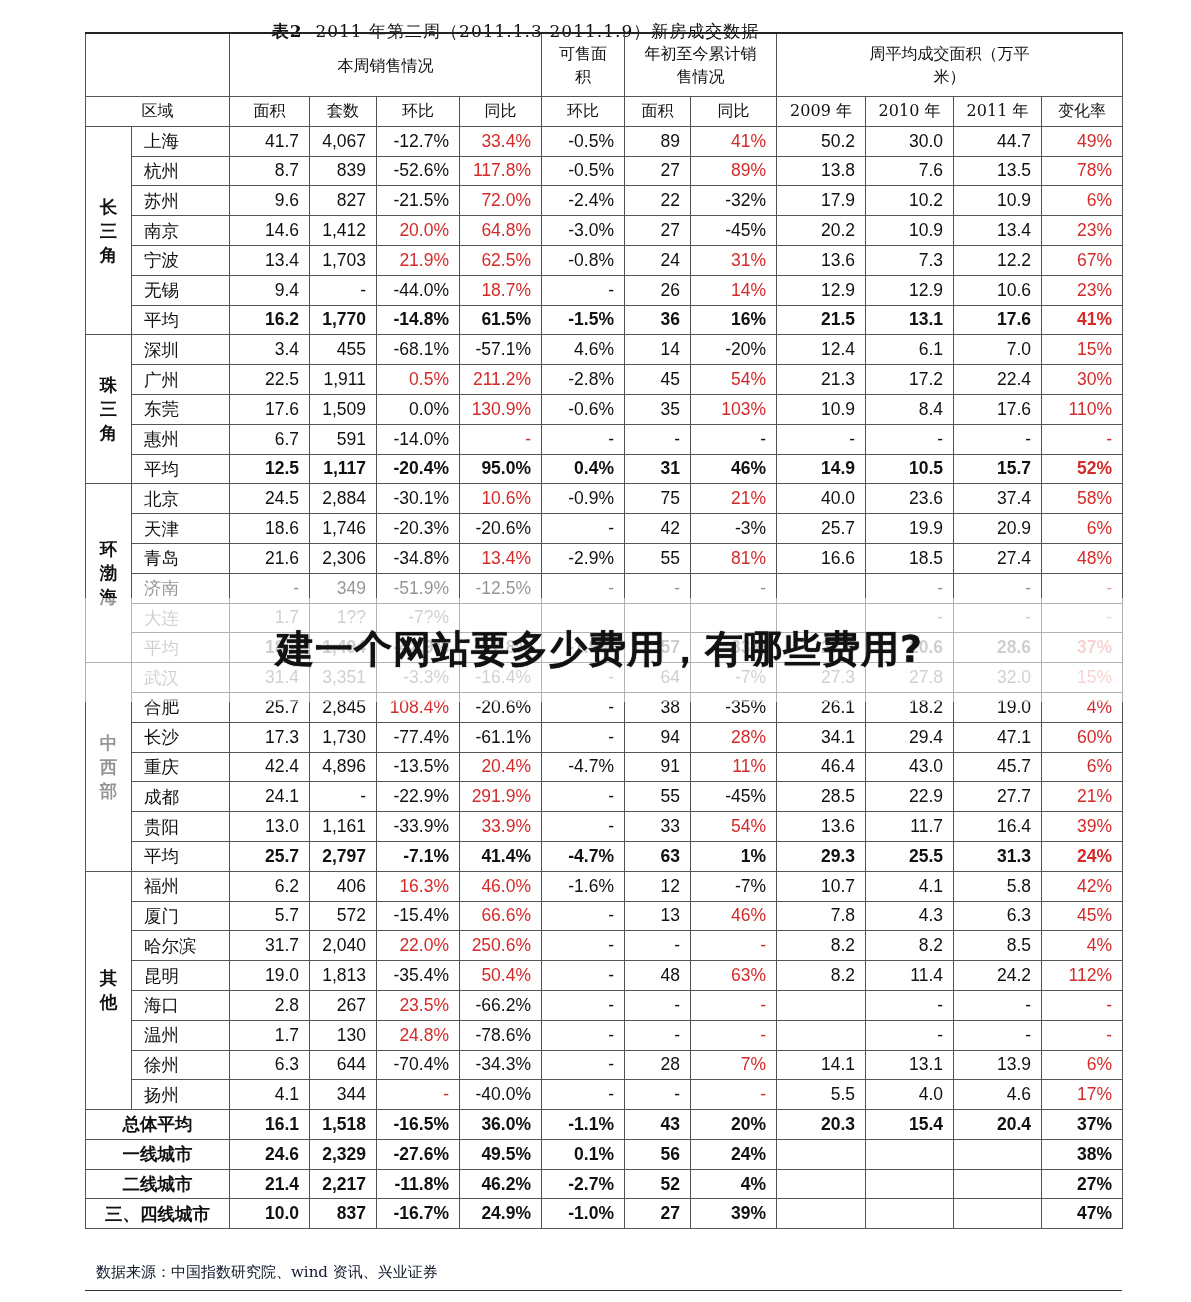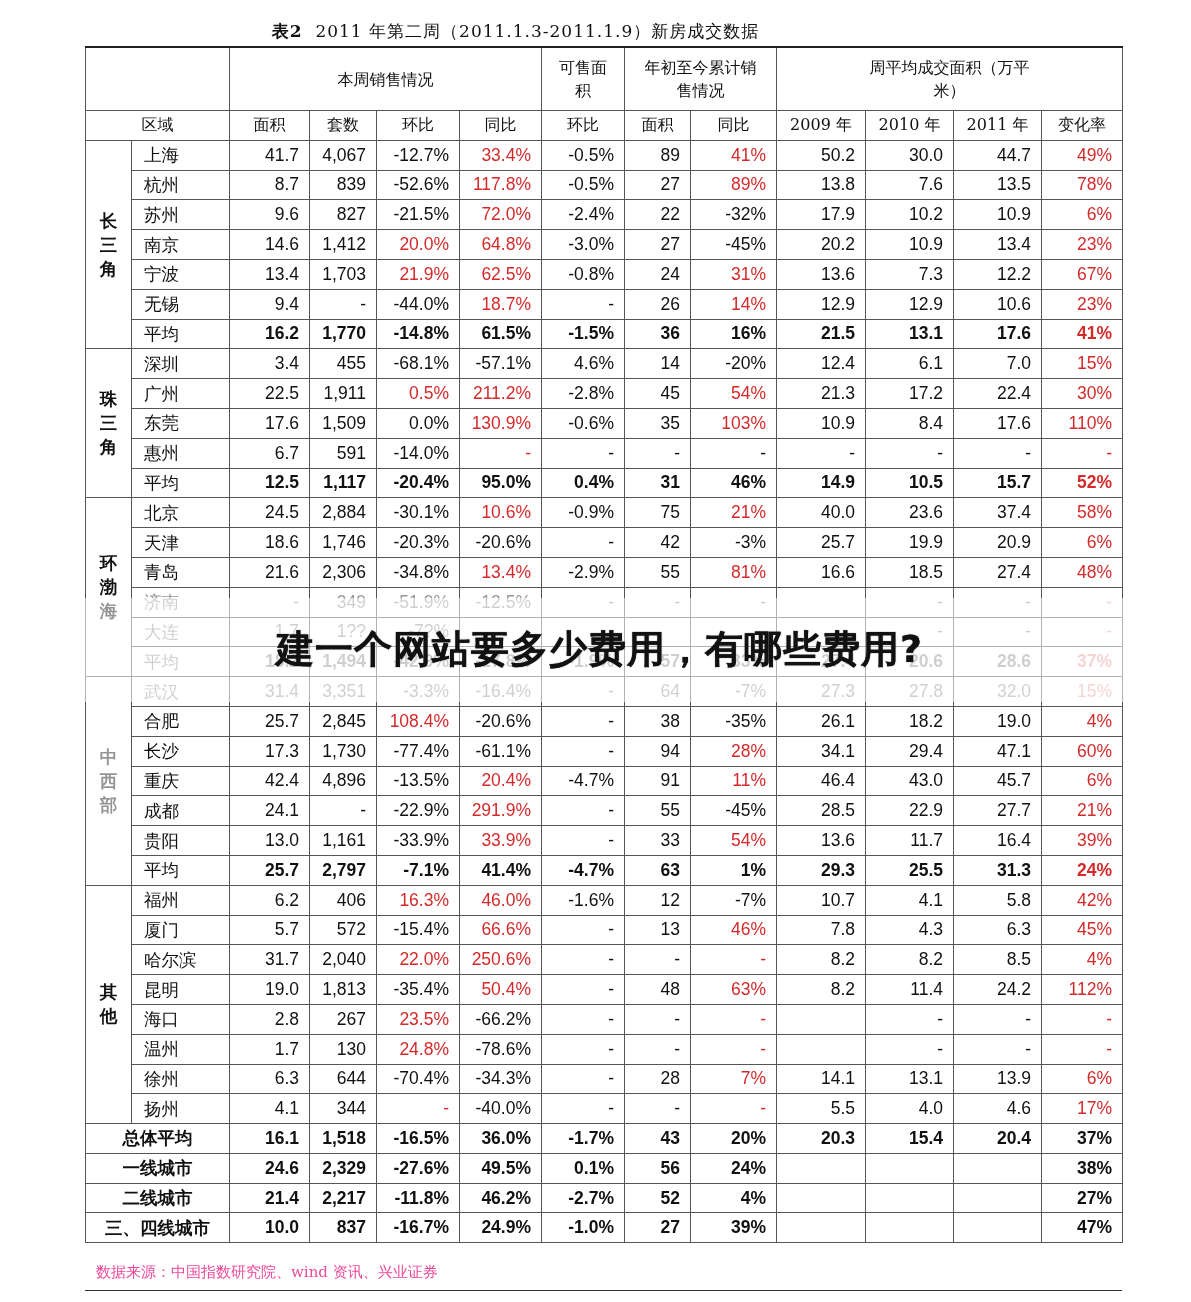--- a/index.html
+++ b/index.html
@@ -1,33 +1,33 @@
 <!DOCTYPE html>
 <html><head>
 <meta charset="utf-8">
 <style>
   html, body { margin:0; padding:0; background:#ffffff; }
   body { width:1191px; height:1302px; position:relative; overflow:hidden; font-family:"Liberation Sans", sans-serif; color:#111; }
   .caption { position:absolute; left:0; top:20px; width:1031px; text-align:center; font-family:"DejaVu Serif", serif; font-size:17px; letter-spacing:1px; color:#111; }
   .caption b { font-weight:bold; }
-  table.data { position:absolute; left:85px; top:46px; border-collapse:collapse; table-layout:fixed; width:1037px; }
+  table.data { position:absolute; left:85px; top:32px; border-collapse:collapse; table-layout:fixed; width:1037px; }
   table.data td, table.data th { border:1px solid #555; padding:0 10px 0 4px; height:28.8px; font-size:17.5px; white-space:nowrap; overflow:hidden; }
   table.data { border-top:2px solid #222; }
   table.data th { font-family:"DejaVu Serif", serif; font-weight:normal; font-size:16px; text-align:center; padding:0 2px; }
   .hdr1 th { height:54px; line-height:23px; }
   .hdr2 th { height:52px; }
   .num { text-align:right; }
   .red { color:#d42a2a; }
   .bold { font-weight:bold; }
   .city { font-family:"DejaVu Serif", serif; font-size:16px; text-align:left; padding-left:12px !important; }
   .region { font-family:"DejaVu Serif", serif; font-size:17px; text-align:center; padding:0 !important; line-height:24px; white-space:normal !important; font-weight:bold; }
   .region span { display:block; }
   .summary-label { font-family:"DejaVu Serif", serif; font-size:16.5px; text-align:center; padding:0 !important; font-weight:bold;margin-top:28px; }
   .footrule { position:absolute; left:85px; top:1290px; width:1037px; border-top:1px solid #333; }
-  .source { position:absolute; left:96px; top:1263px; font-family:"DejaVu Serif", serif; font-size:15px; color:#ec4899; }
+  .source { position:absolute; left:96px; top:1263px; font-family:"DejaVu Serif", serif; font-size:15px; color:#0f172a; }
   .faded { opacity:0.45; }
   .watermark-band { position:absolute; left:0; top:598px; width:1191px; height:104px; background:rgba(255,255,255,0.55); pointer-events:none; }
   .watermark { position:absolute; left:4px; top:624px; width:1191px; text-align:center; font-family:"DejaVu Sans", sans-serif; font-weight:bold; font-size:38px; color:#111; letter-spacing:1px; pointer-events:none; text-shadow:0 0 1px #000; }
 </style>
 </head>
 <body>
 
 <div class="caption">
   <b>表2</b>&nbsp;&nbsp;<span>2011 年第二周（2011.1.3-2011.1.9）新房成交数据</span>
 </div>
@@ -557,21 +557,21 @@
         <td class="num">4.0</td>
         <td class="num">4.6</td>
         <td class="num red">17%</td>
       </tr>
       <tr>
         <td colspan="2" class="summary-label">总体平均</td>
         <td class="num bold">16.1</td>
         <td class="num bold">1,518</td>
         <td class="num bold">-16.5%</td>
         <td class="num bold">36.0%</td>
-        <td class="num bold">-1.7%</td>
+        <td class="num bold">-1.1%</td>
         <td class="num bold">43</td>
         <td class="num bold">20%</td>
         <td class="num bold">20.3</td>
         <td class="num bold">15.4</td>
         <td class="num bold">20.4</td>
         <td class="num bold">37%</td>
       </tr>
       <tr>
         <td colspan="2" class="summary-label">一线城市</td>
         <td class="num bold">24.6</td>

